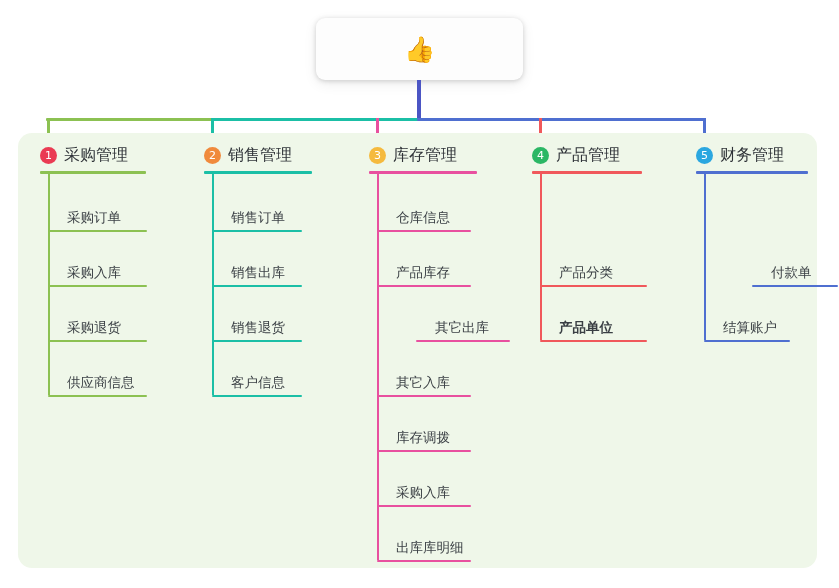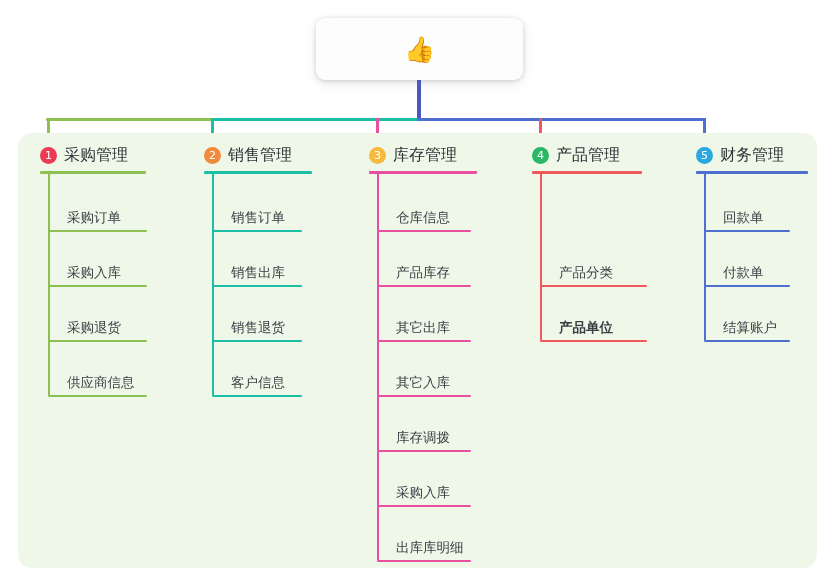--- a/index.html
+++ b/index.html
@@ -147,21 +147,21 @@
         <div class="head-rule" style="width: 108px; background: rgb(232, 80, 159);"></div>
         <div class="spine" style="height: 386px; background: rgb(232, 80, 159);"></div>
         <div class="leaf" style="top: 65px; height: 34px; width: 94px;">
           <span class="leaf-text">仓库信息</span>
           <div class="leaf-rule" style="width: 94px; background: rgb(232, 80, 159);"></div>
         </div>
         <div class="leaf" style="top: 120px; height: 34px; width: 94px;">
           <span class="leaf-text">产品库存</span>
           <div class="leaf-rule" style="width: 94px; background: rgb(232, 80, 159);"></div>
         </div>
-        <div class="leaf" style="top: 175px; height: 34px; width: 94px;">
+        <div class="leaf" style="top: 175px; height: 34px; width: 94px; margin-left: 39px;">
           <span class="leaf-text">其它出库</span>
           <div class="leaf-rule" style="width: 94px; background: rgb(232, 80, 159);"></div>
         </div>
         <div class="leaf" style="top: 230px; height: 34px; width: 94px;">
           <span class="leaf-text">其它入库</span>
           <div class="leaf-rule" style="width: 94px; background: rgb(232, 80, 159);"></div>
         </div>
         <div class="leaf" style="top: 285px; height: 34px; width: 94px;">
           <span class="leaf-text">库存调拨</span>
           <div class="leaf-rule" style="width: 94px; background: rgb(232, 80, 159);"></div>
@@ -191,25 +191,21 @@
           <div class="leaf-rule" style="width: 107px; background: rgb(240, 88, 91);"></div>
         </div>
       </div>
       <div class="col" style="left: 696px; top: 133px; height: 217px; width: 116px;">
         <div class="col-head">
           <span class="badge" style="background: rgb(43, 167, 224);">5</span>
           <span class="head-label">财务管理</span>
         </div>
         <div class="head-rule" style="width: 112px; background: rgb(79, 111, 208);"></div>
         <div class="spine" style="height: 166px; background: rgb(79, 111, 208);"></div>
-        <div class="leaf" style="top: 65px; height: 34px; width: 86px;">
-          <span class="leaf-text">回款单</span>
-          <div class="leaf-rule" style="width: 86px; background: rgb(79, 111, 208);"></div>
-        </div>
-        <div class="leaf" style="top: 120px; height: 34px; width: 86px;">
+        <div class="leaf" style="top: 120px; height: 34px; width: 86px; margin-left: 48px;">
           <span class="leaf-text">付款单</span>
           <div class="leaf-rule" style="width: 86px; background: rgb(79, 111, 208);"></div>
         </div>
         <div class="leaf" style="top: 175px; height: 34px; width: 86px;">
           <span class="leaf-text">结算账户</span>
           <div class="leaf-rule" style="width: 86px; background: rgb(79, 111, 208);"></div>
         </div>
       </div>
     </div>
 

